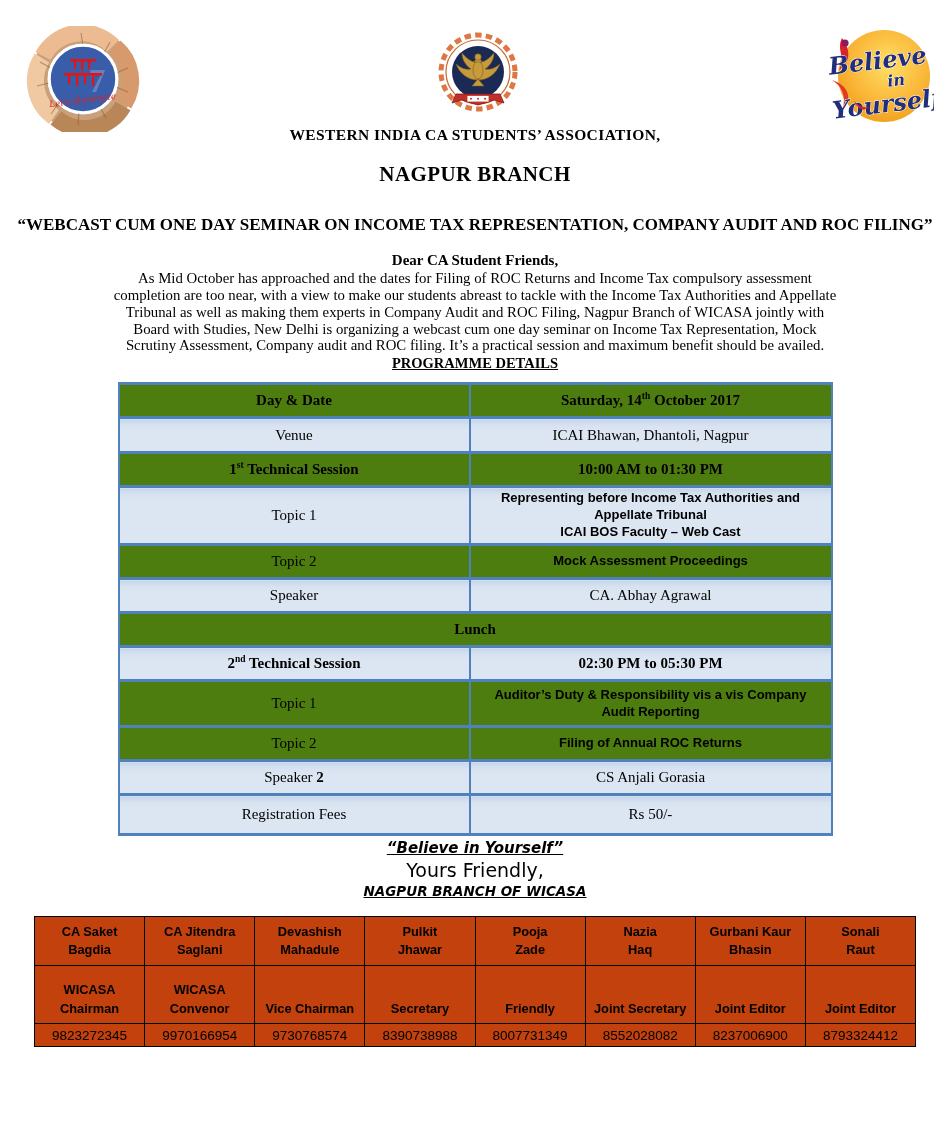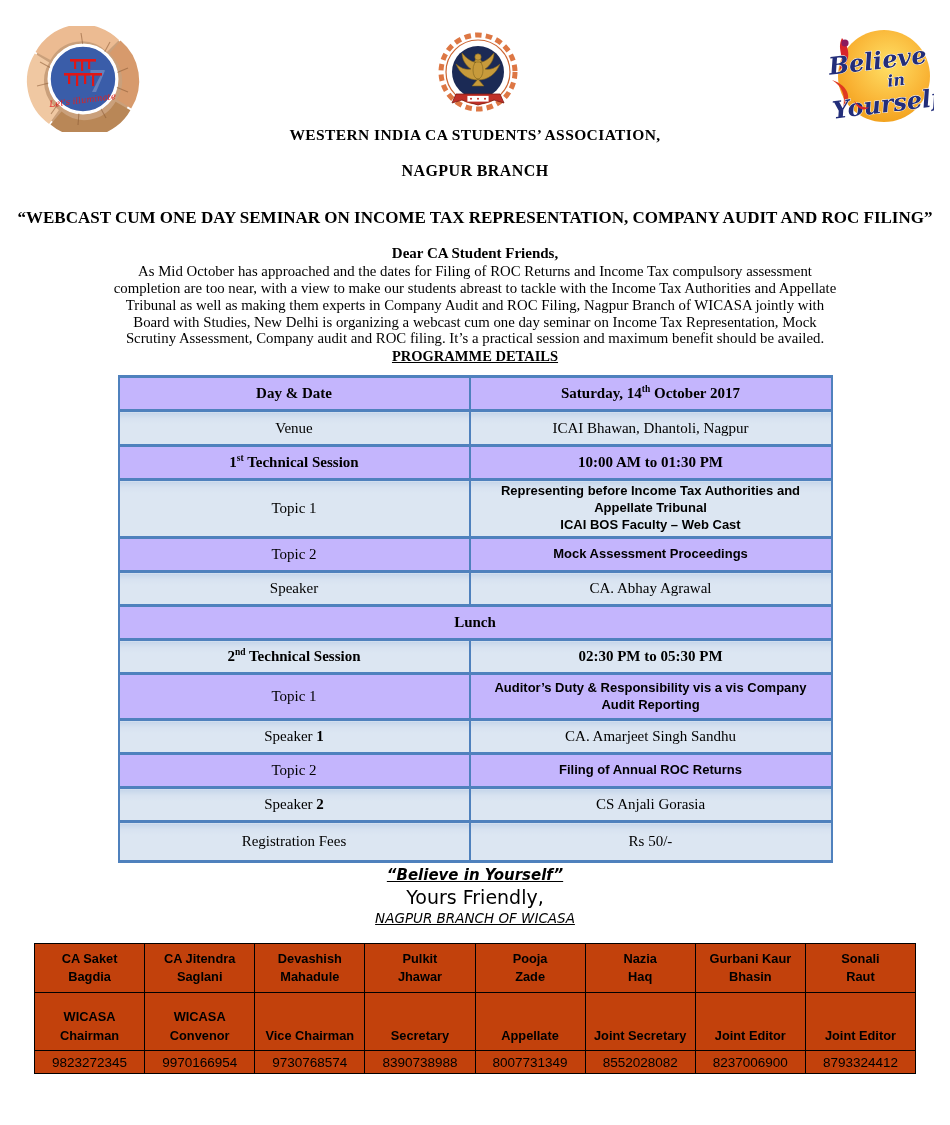--- a/index.html
+++ b/index.html
@@ -6,45 +6,45 @@
   .page{
     width:950px;height:1125px;background:#fff;position:relative;overflow:hidden;
     font-family:"Liberation Serif",serif;color:#000;margin:0 auto;
   }
   
   .logo-row{display:flex;justify-content:space-between;align-items:flex-start;
     padding:26px 16px 0 18px;height:96px;}
   .logo-row svg{display:block;}
   
   .association{font-size:15.5px;font-weight:bold;text-align:center;letter-spacing:.4px;margin:4px 0 0;}
-  .branch{font-size:16px;font-weight:bold;text-align:center;letter-spacing:.4px;margin:18px 0 0;}
+  .branch{font-size:21px;font-weight:bold;text-align:center;letter-spacing:.4px;margin:18px 0 0;}
   .seminar-title{font-size:17px;font-weight:bold;text-align:center;margin:28px 10px 0;}
   .salutation{font-size:15px;font-weight:bold;text-align:center;margin:17px 0 0;}
   .body-text{width:724px;margin:1px auto 0;text-align:center;font-size:14.8px;line-height:1.14;}
   .programme-heading{font-size:14.5px;font-weight:bold;text-align:center;margin:1px 0 0;}
   .programme-heading span{text-decoration:underline;}
   
   table.programme{width:713px;margin:10px auto 0;border-collapse:collapse;table-layout:fixed;}
   table.programme td{
     border-left:2px solid var(--blue);border-right:2px solid var(--blue);
     border-top:3px solid var(--blue);border-bottom:3px solid var(--blue);
     text-align:center;vertical-align:middle;font-size:15px;padding:2px 8px;line-height:1.25;
-    background:#c4b5fd;
+    background:#4d7c0f;
   }
   table.programme tr.shaded td{
     background:linear-gradient(180deg,#c5d5ea 0px,#d7e2f0 6px,#dce6f2 12px);
   }
   table.programme td.bold{font-weight:bold;}
   table.programme td.sans{font-family:"Liberation Sans",sans-serif;font-size:13px;line-height:1.3;}
   table.programme sup{font-size:9.5px;line-height:0;}
   
   .closing{text-align:center;font-family:"DejaVu Sans","Liberation Sans",sans-serif;margin-top:3px;}
   .slogan{font-size:15px;font-weight:bold;font-style:italic;text-decoration:underline;margin:0;}
   .yours{font-size:19px;margin:2px 0 0;}
-  .signature{font-size:13.5px;font-weight:normal;font-style:italic;text-decoration:underline;margin:2px 0 0;}
+  .signature{font-size:13.5px;font-weight:bold;font-style:italic;text-decoration:underline;margin:2px 0 0;}
   
   table.committee{width:882px;margin:17px auto 0;border-collapse:collapse;table-layout:fixed;
     font-family:"Liberation Sans",sans-serif;}
   table.committee td{border:1.5px solid #000;text-align:center;padding:0 2px;background:#c2410c;}
   tr.c-names td{height:48px;font-weight:bold;font-size:12.8px;line-height:1.45;vertical-align:middle;}
   tr.c-roles td{height:52px;font-weight:bold;font-size:12.8px;line-height:1.45;vertical-align:bottom;padding-bottom:5px;margin-top:40px;}
   tr.c-phones td{height:22px;font-size:13.5px;vertical-align:middle;}
 </style>
 </head>
 <body>
@@ -176,24 +176,20 @@
           <td colspan="2" class="bold">Lunch</td>
         </tr>
         <tr class="shaded" style="height: 34px;">
           <td class="bold">2<sup>nd</sup> Technical Session</td>
           <td class="bold ">02:30 PM to 05:30 PM</td>
         </tr>
         <tr style="height: 46px;">
           <td class="">Topic 1</td>
           <td class="bold sans">Auditor’s Duty &amp; Responsibility vis a vis Company Audit Reporting</td>
         </tr>
-        <tr class="shaded" style="height: 34px;">
-          <td class="">Speaker <b>1</b></td>
-          <td class="">CA. Amarjeet Singh Sandhu</td>
-        </tr>
         <tr style="height: 34px;">
           <td class="">Topic 2</td>
           <td class="bold sans">Filing of Annual ROC Returns</td>
         </tr>
         <tr class="shaded" style="height: 34px;">
           <td class="">Speaker <b>2</b></td>
           <td class="">CS Anjali Gorasia</td>
         </tr>
         <tr class="shaded" style="height: 40px;">
           <td class="">Registration Fees</td>
@@ -218,21 +214,21 @@
           <td>Pooja<br>Zade</td>
           <td>Nazia<br>Haq</td>
           <td>Gurbani Kaur<br>Bhasin</td>
           <td>Sonali<br>Raut</td>
         </tr>
         <tr class="c-roles">
           <td>WICASA<br>Chairman</td>
           <td>WICASA<br>Convenor</td>
           <td>Vice Chairman</td>
           <td>Secretary</td>
-          <td>Appellate</td>
+          <td>Friendly</td>
           <td>Joint Secretary</td>
           <td>Joint Editor</td>
           <td>Joint Editor</td>
         </tr>
         <tr class="c-phones">
           <td>9823272345</td>
           <td>9970166954</td>
           <td>9730768574</td>
           <td>8390738988</td>
           <td>8007731349</td>

